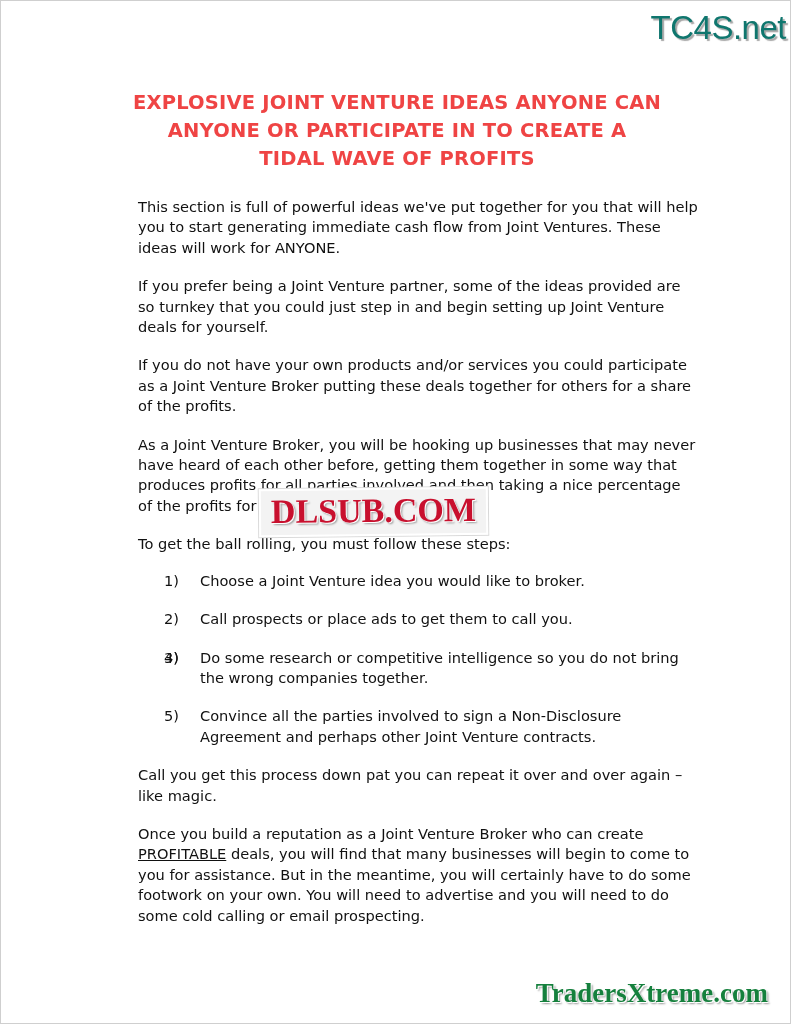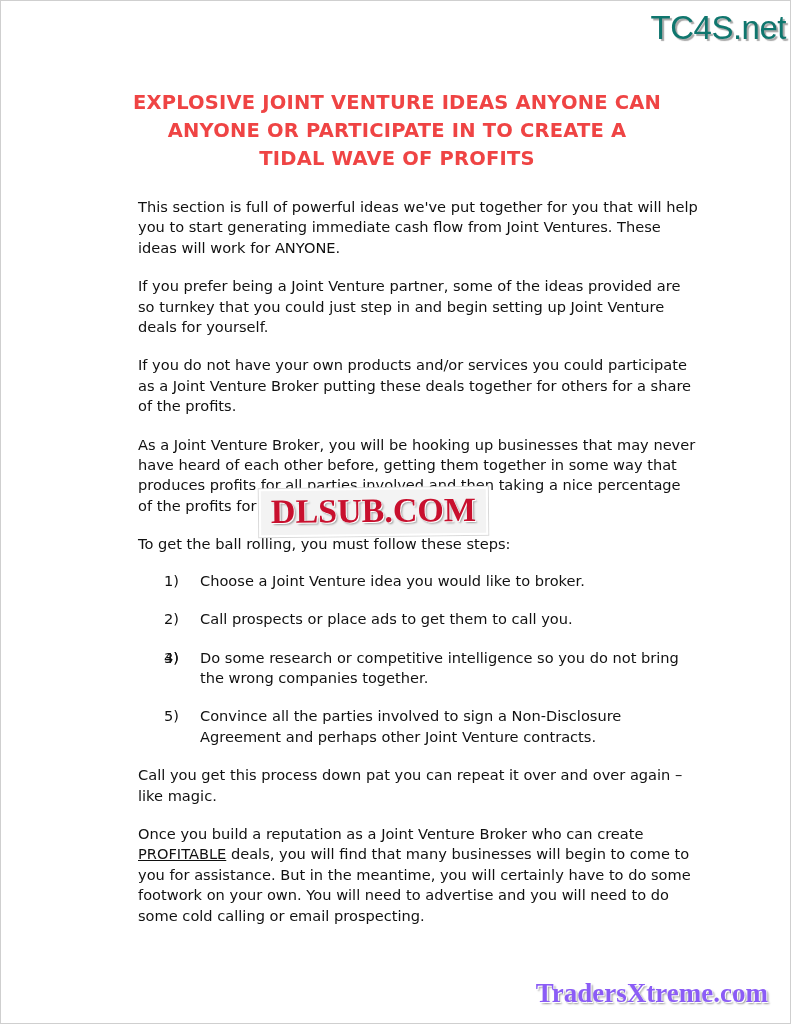--- a/index.html
+++ b/index.html
@@ -109,21 +109,21 @@
   }
 
   
   .brand-bottom {
     position: absolute;
     bottom: 14px;
     right: 22px;
     font-family: "Liberation Serif", serif;
     font-weight: bold;
     font-size: 27px;
-    color: #8b5cf6;
+    color: #15803d;
     text-shadow: 1px 1px 0 #ffffff, 2px 2px 2px rgba(0,0,0,0.4);
     white-space: nowrap;
   }
 
   u.uline { text-decoration: underline; }
 </style>
 </head>
 <body>
 
 <div class="page">

